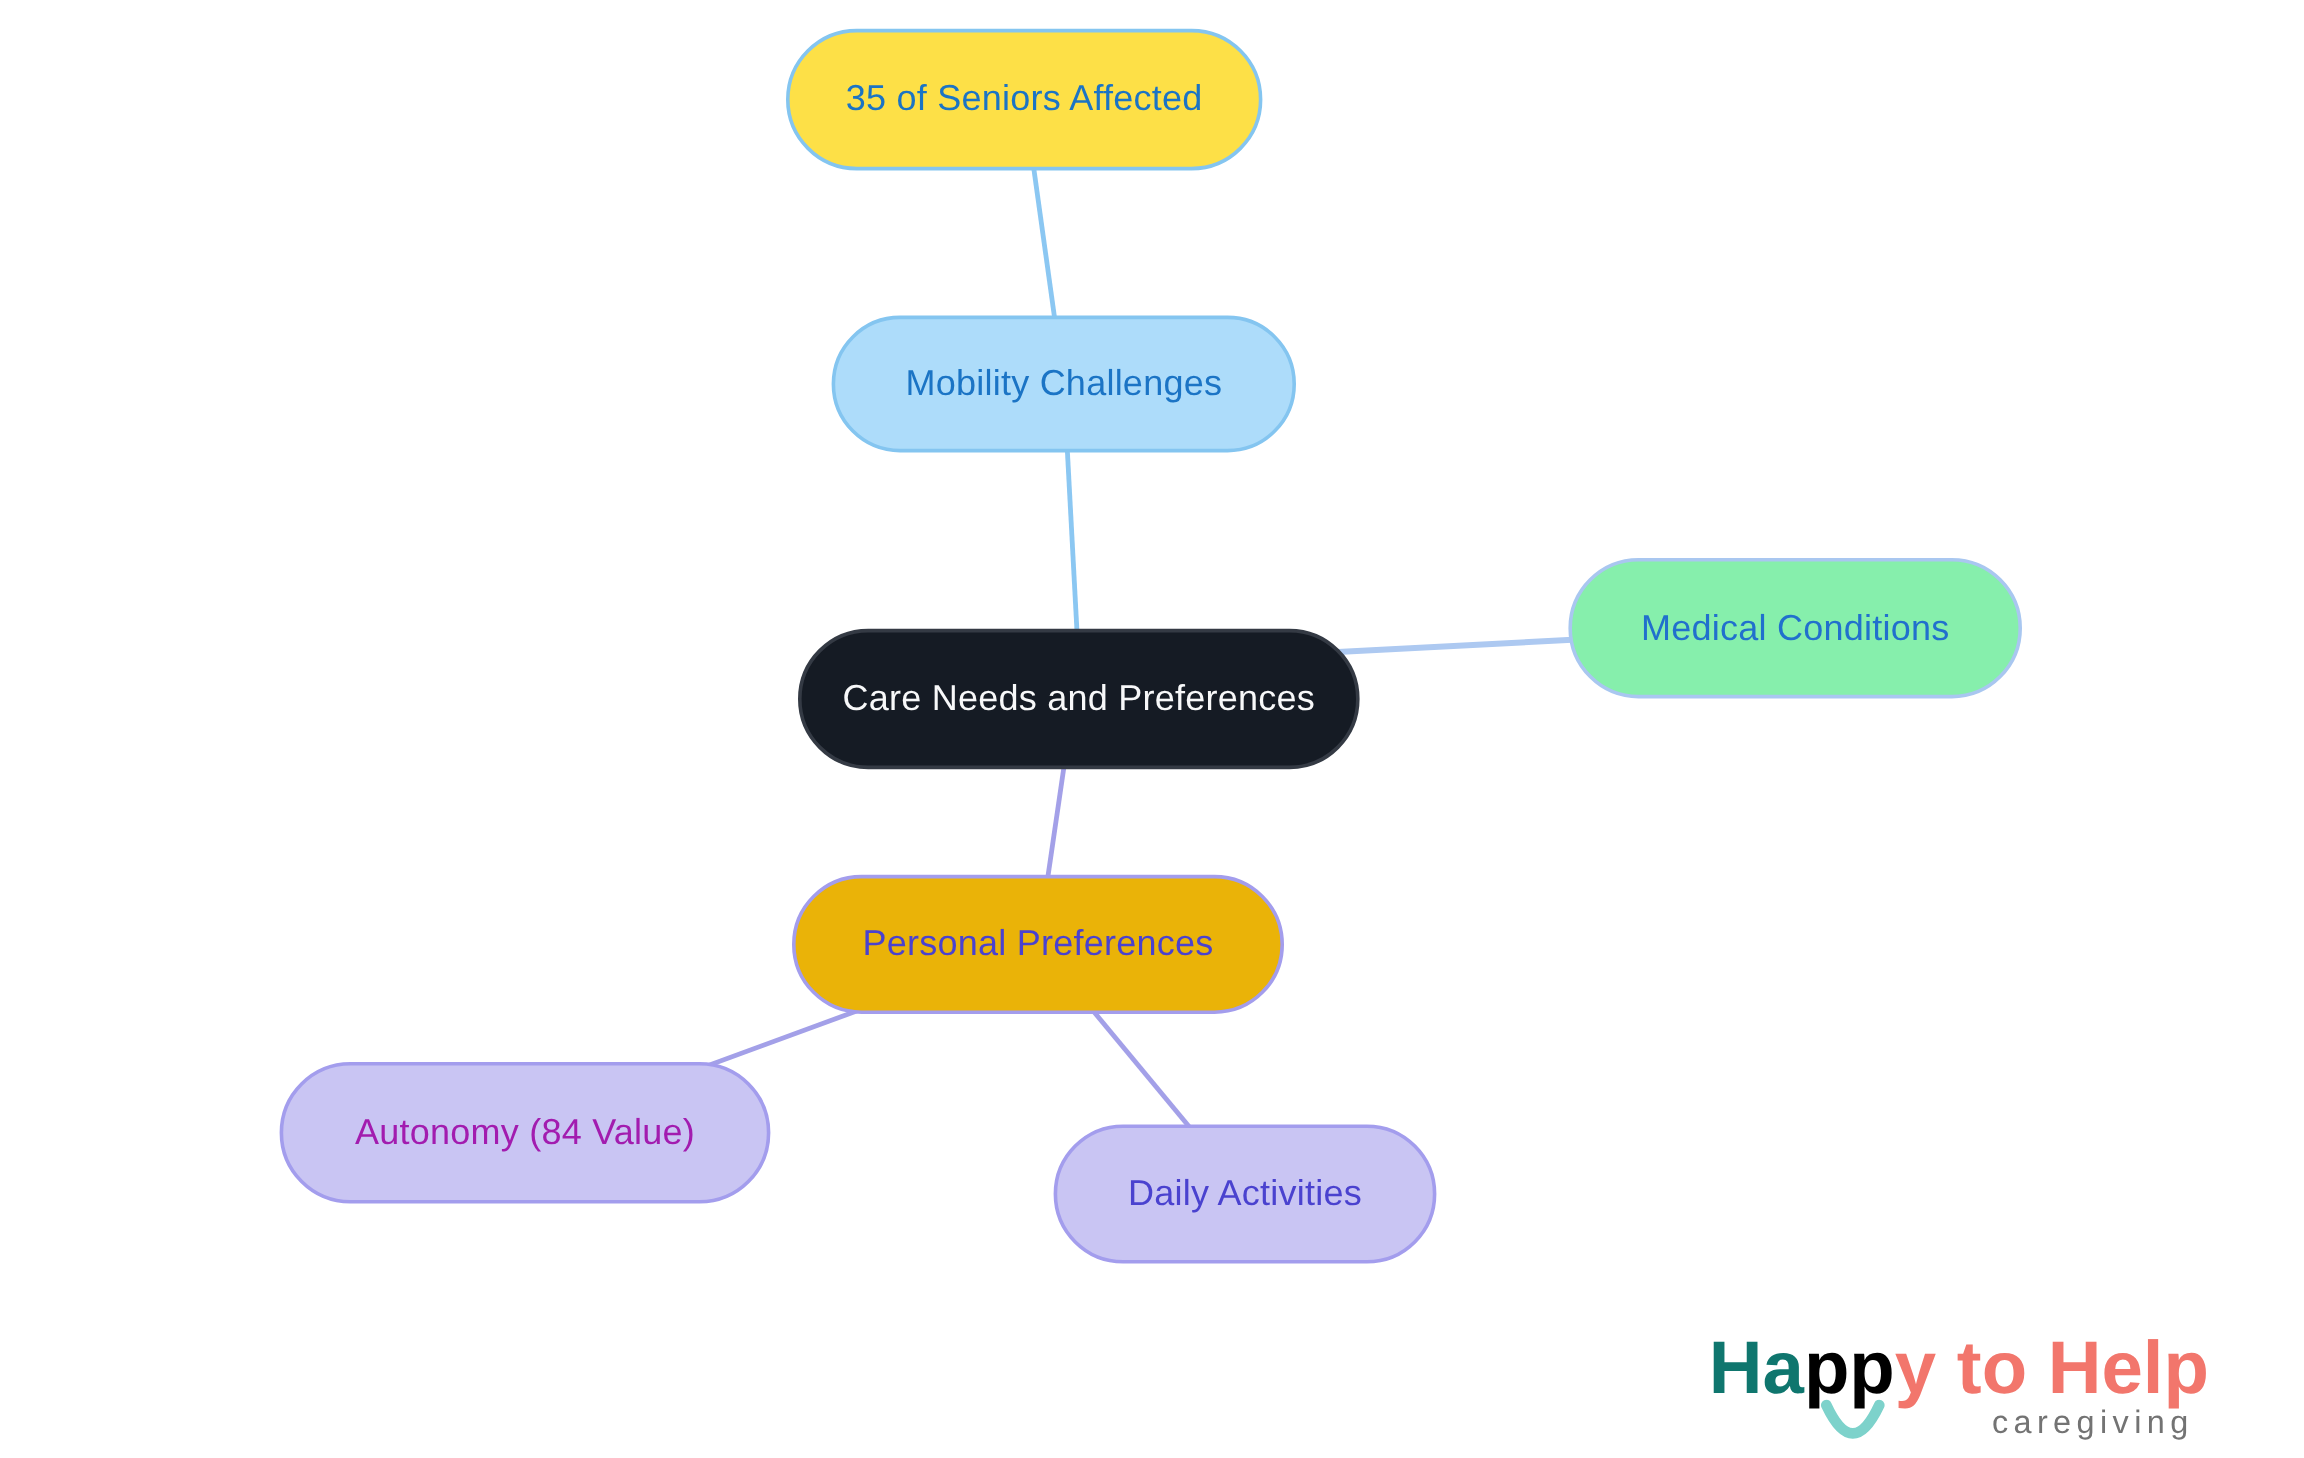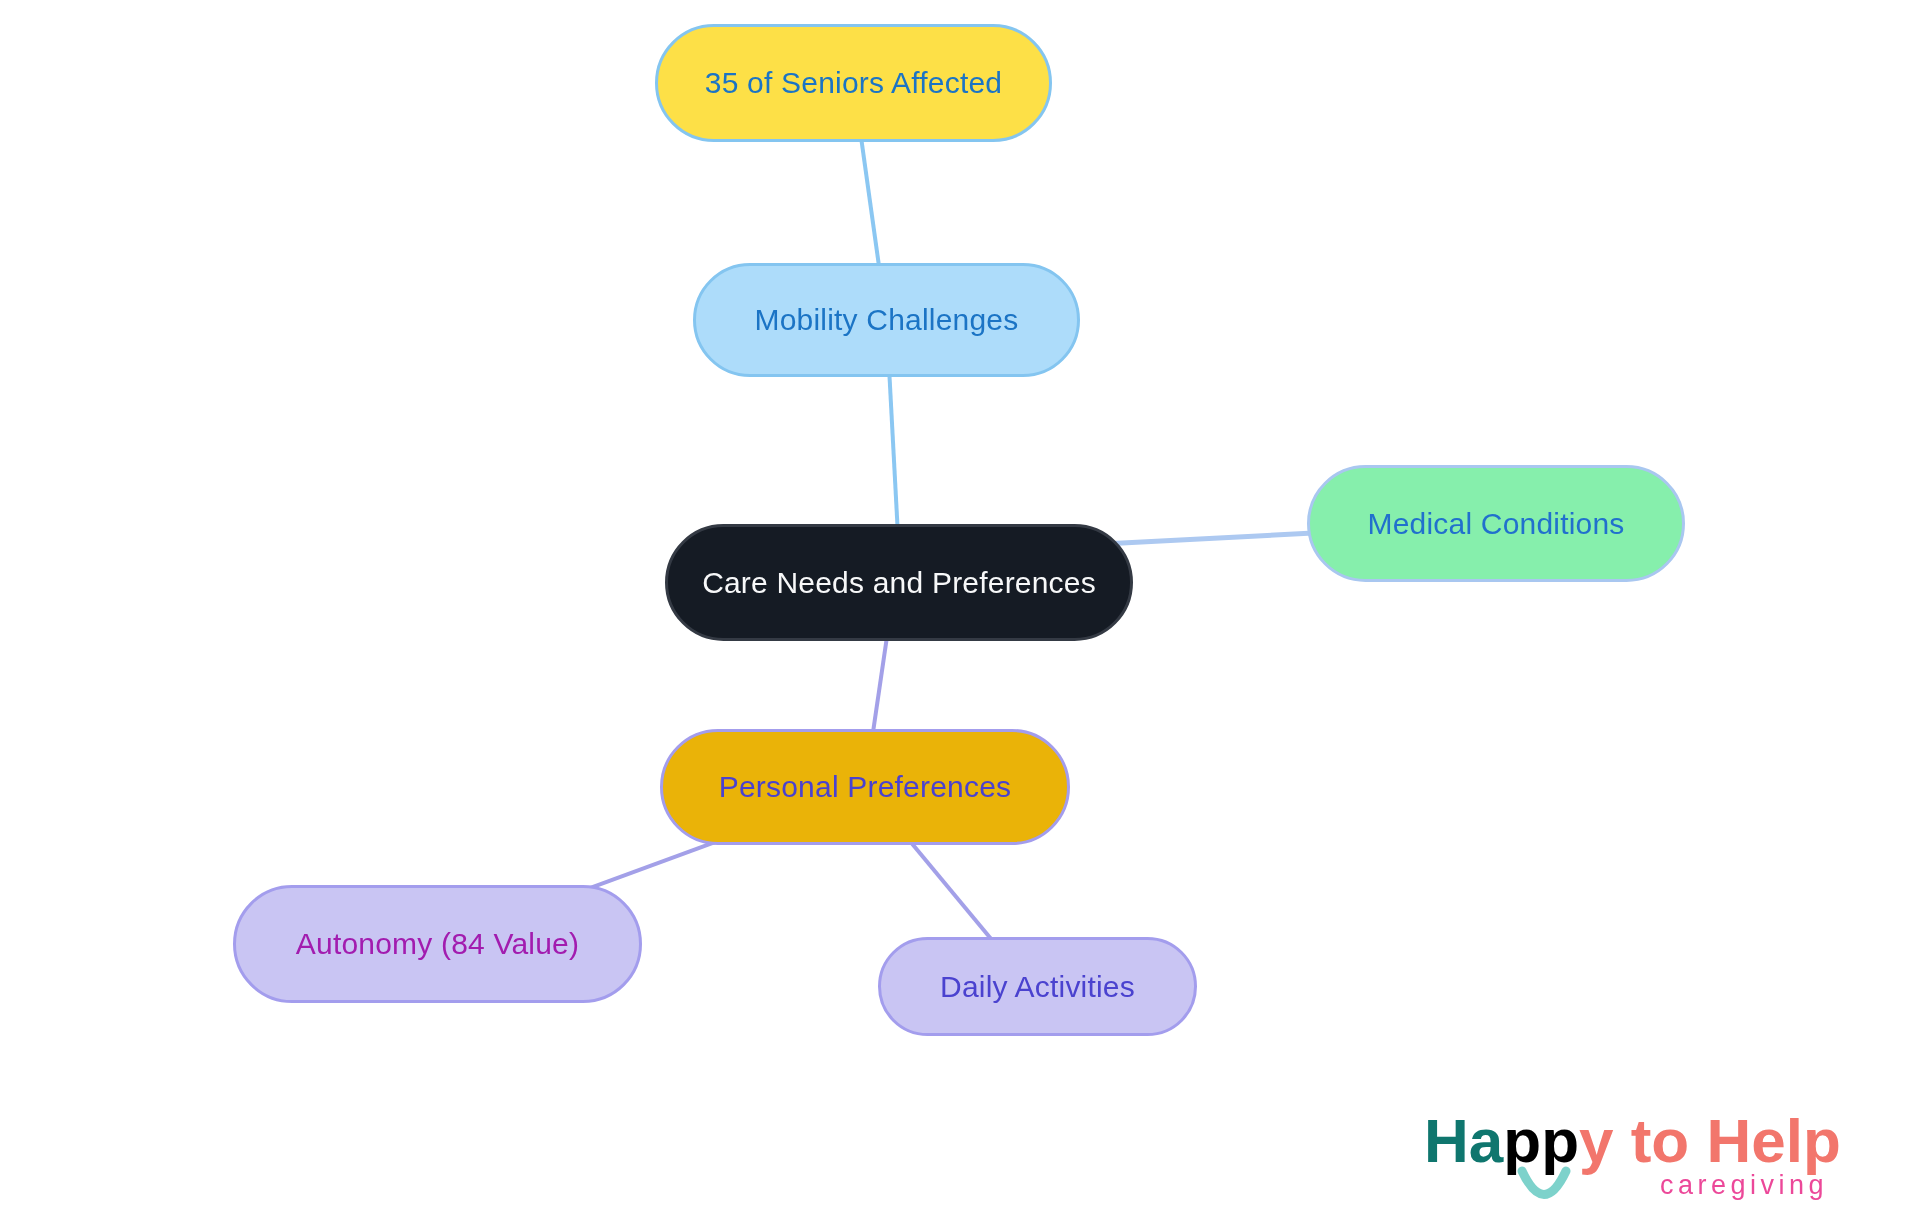--- a/index.html
+++ b/index.html
@@ -95,25 +95,25 @@
       </div>
       <div class="node" style="left: 1307px; top: 465px; width: 378px; height: 117px; background: #86efac; border-color: rgb(169, 199, 240); color: rgb(33, 112, 205);">
         <span>Medical Conditions</span>
       </div>
       <div class="node" style="left: 660px; top: 729px; width: 410px; height: 116px; background: #eab308; border-color: rgb(163, 157, 237); color: rgb(74, 66, 207);">
         <span>Personal Preferences</span>
       </div>
       <div class="node" style="left: 233px; top: 885px; width: 409px; height: 118px; background: rgb(201, 197, 243); border-color: rgb(163, 157, 237); color: #a21caf;">
         <span>Autonomy (84 Value)</span>
       </div>
-      <div class="node" style="left: 878px; top: 937px; width: 319px; height: 99px; background: rgb(201, 197, 243); border-color: rgb(163, 157, 237); color: rgb(74, 66, 207);">
+      <div class="node" style="left: 878px; top: 937px; width: 319px; height: 116px; background: rgb(201, 197, 243); border-color: rgb(163, 157, 237); color: rgb(74, 66, 207);">
         <span>Daily Activities</span>
       </div>
     </div>
 
   <div id="logo">
     <div class="logo-line1"><span class="logo-coral" style="color: #0f766e;">Ha</span><span class="logo-teal" style="color: #000000;">pp</span><span class="logo-coral" style="color: rgb(242, 118, 108);">y to Help</span></div>
     <svg class="logo-smile" viewBox="0 0 56 36" xmlns="http://www.w3.org/2000/svg">
       <path id="smile-path" d="M6 5 Q28 52 50 5" fill="none" stroke="#7dd2cb" stroke-width="9" stroke-linecap="round"></path>
     </svg>
-    <div class="logo-tagline" style="color: #ec4899;">caregiving</div>
+    <div class="logo-tagline" style="color: #737373;">caregiving</div>
   </div>
 </div>
 
 </body></html>

